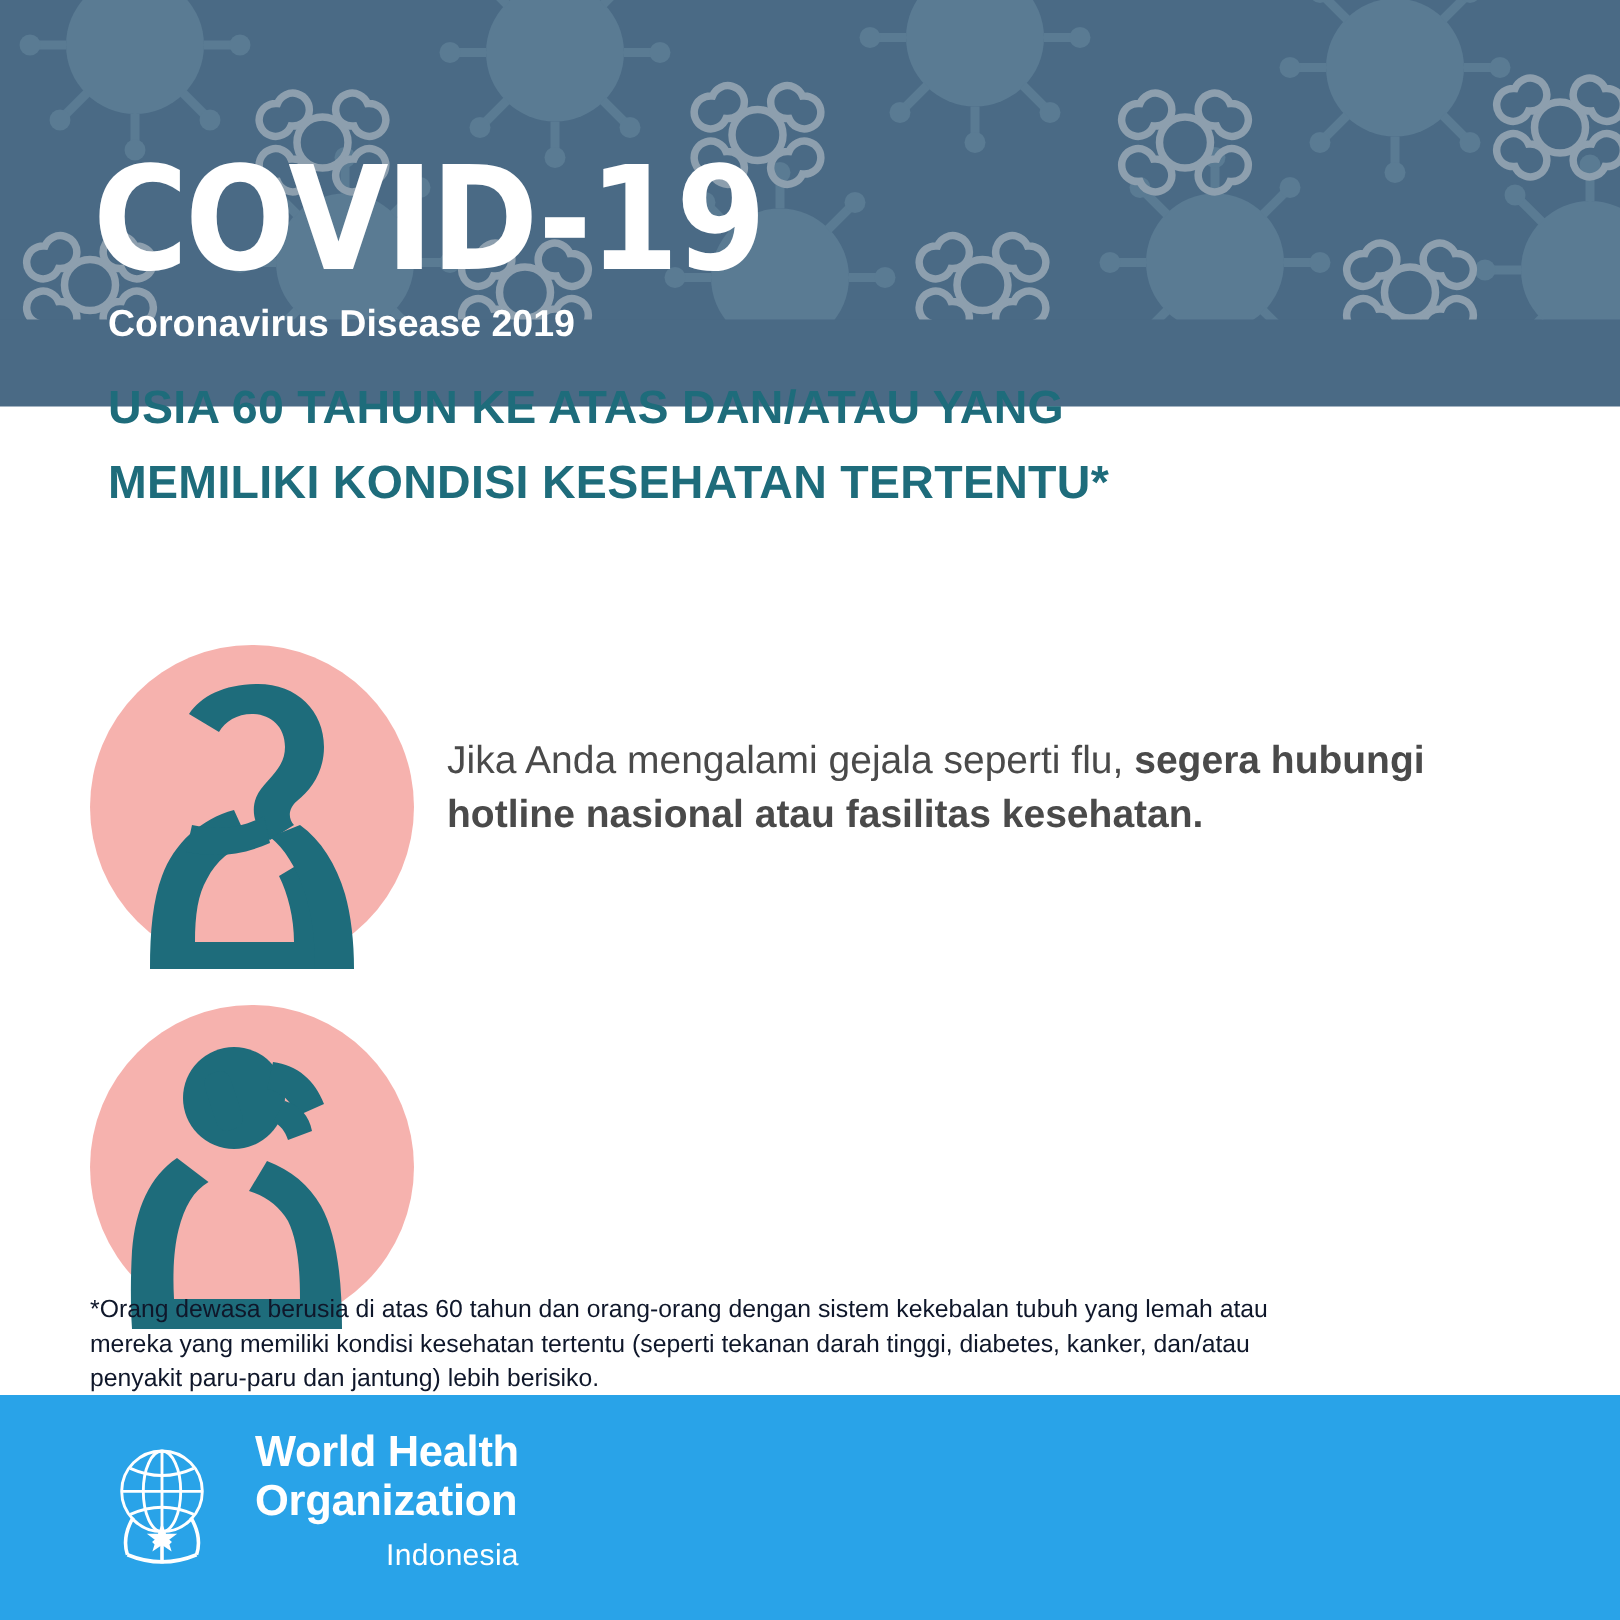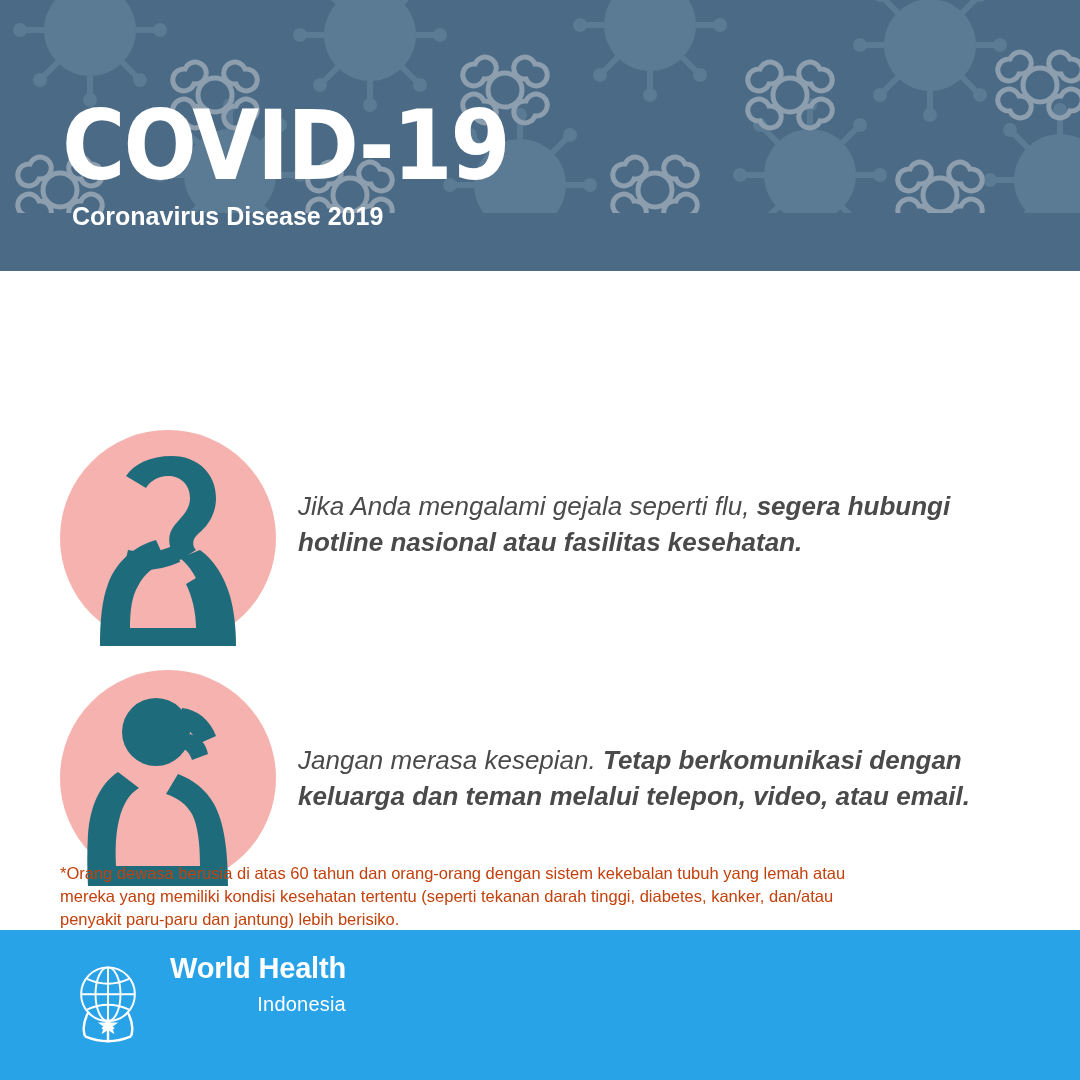--- a/index.html
+++ b/index.html
@@ -77,21 +77,20 @@
     letter-spacing: 0.2px;
     margin-top: 8px;
   }
 
   
   .tips {
     position: absolute;
     left: 0;
     top: 430px;
     width: 1080px;
-    font-style: italic;
   }
   .tip {
     display: flex;
     align-items: flex-start;
     margin-bottom: 24px;
   }
   .tip-icon {
     position: relative;
     width: 216px;
     height: 216px;
@@ -125,21 +124,21 @@
   .tip-text b { color: #4a4a4a; font-weight: bold; }
 
   
   .footnote {
     position: absolute;
     left: 60px;
     top: 862px;
     width: 790px;
     font-size: 16.5px;
     line-height: 23px;
-    color: #c2410c;
+    color: #0f172a;
   }
 
   
   .footer {
     position: absolute;
     left: 0;
     top: 930px;
     width: 1080px;
     height: 150px;
     background: #29a3e8;
@@ -235,20 +234,22 @@
         <use href="#v2" x="350" y="195"></use>
         <use href="#v2" x="655" y="190"></use>
         <use href="#v2" x="940" y="195"></use>
       </svg>
     </div>
     <div class="covid-title">COVID-19</div>
     <div class="covid-sub">Coronavirus Disease 2019</div>
   </div>
 
   <div class="headline">
+    <div class="teal">USIA 60 TAHUN KE ATAS DAN/ATAU YANG</div>
+    <div class="teal">MEMILIKI KONDISI KESEHATAN TERTENTU*</div>
   </div>
 
   <div class="tips">
 
     <div class="tip">
       <div class="tip-icon">
         <div class="circle"></div>
         <svg width="216" height="216" viewBox="0 0 216 216">
           <g fill="#1e6c7b">
             <path d="M112 26 c26 0 44 18 44 42 c0 16 -8 28 -18 36 c-6 5 -6 12 -2 16 l-16 10 c-12 -8 -14 -24 -6 -34 c8 -10 16 -16 16 -28 c0 -14 -10 -22 -22 -22 c-10 0 -18 5 -22 12 l-20 -12 c8 -12 24 -20 46 -20 Z"></path>
@@ -268,23 +269,20 @@
         <div class="circle"></div>
         <svg width="216" height="216" viewBox="0 0 216 216">
           <g fill="#1e6c7b">
             <circle cx="96" cy="62" r="34"></circle>
             <path d="M58 102 c-18 12 -28 34 -30 62 c-1 18 -1 36 0 52 l140 0 c0 -36 -4 -64 -14 -82 c-8 -14 -20 -24 -36 -30 l-12 20 c12 4 20 10 26 20 c6 12 8 30 8 52 l-84 0 c-1 -18 0 -34 3 -46 c4 -16 10 -26 20 -32 Z"></path>
             <path d="M122 38 c16 2 28 12 34 28 l-18 8 c-4 -10 -10 -16 -20 -18 Z"></path>
             <path d="M130 64 c10 3 16 10 18 20 l-16 6 c-2 -6 -5 -10 -10 -12 Z"></path>
             <rect x="80" y="44" width="18" height="40" rx="7" transform="rotate(-18 89 64)"></rect>
           </g>
         </svg>
-      </div>
-      <div class="tip-text tip-2-text">
-        <span>Jangan merasa kesepian. </span><b>Tetap berkomunikasi dengan keluarga dan teman melalui telepon, video, atau email.</b>
       </div>
     </div>
 
   </div>
 
   <div class="footnote">*Orang dewasa berusia di atas 60 tahun dan orang-orang dengan sistem kekebalan tubuh yang lemah atau mereka yang memiliki kondisi kesehatan tertentu (seperti tekanan darah tinggi, diabetes, kanker, dan/atau penyakit paru-paru dan jantung) lebih berisiko.</div>
 
   <div class="footer">
     <div class="who-logo">
       <svg class="who-emblem" viewBox="0 0 100 100">
@@ -302,18 +300,19 @@
           <path d="M30 62 q-8 14 -4 26"></path>
           <path d="M70 62 q8 14 4 26"></path>
           <path d="M26 88 q24 10 48 0"></path>
         </g>
         <g fill="#ffffff">
           <polygon points="50,66 52.8,73.5 60.5,73.5 54.3,78.2 56.7,85.8 50,81.2 43.3,85.8 45.7,78.2 39.5,73.5 47.2,73.5"></polygon>
         </g>
       </svg>
       <div class="who-words">
         <div class="l1">World Health</div>
+        <div class="l2">Organization</div>
         <div class="country">Indonesia</div>
       </div>
     </div>
   </div>
 
 </div>
 
 </body></html>

